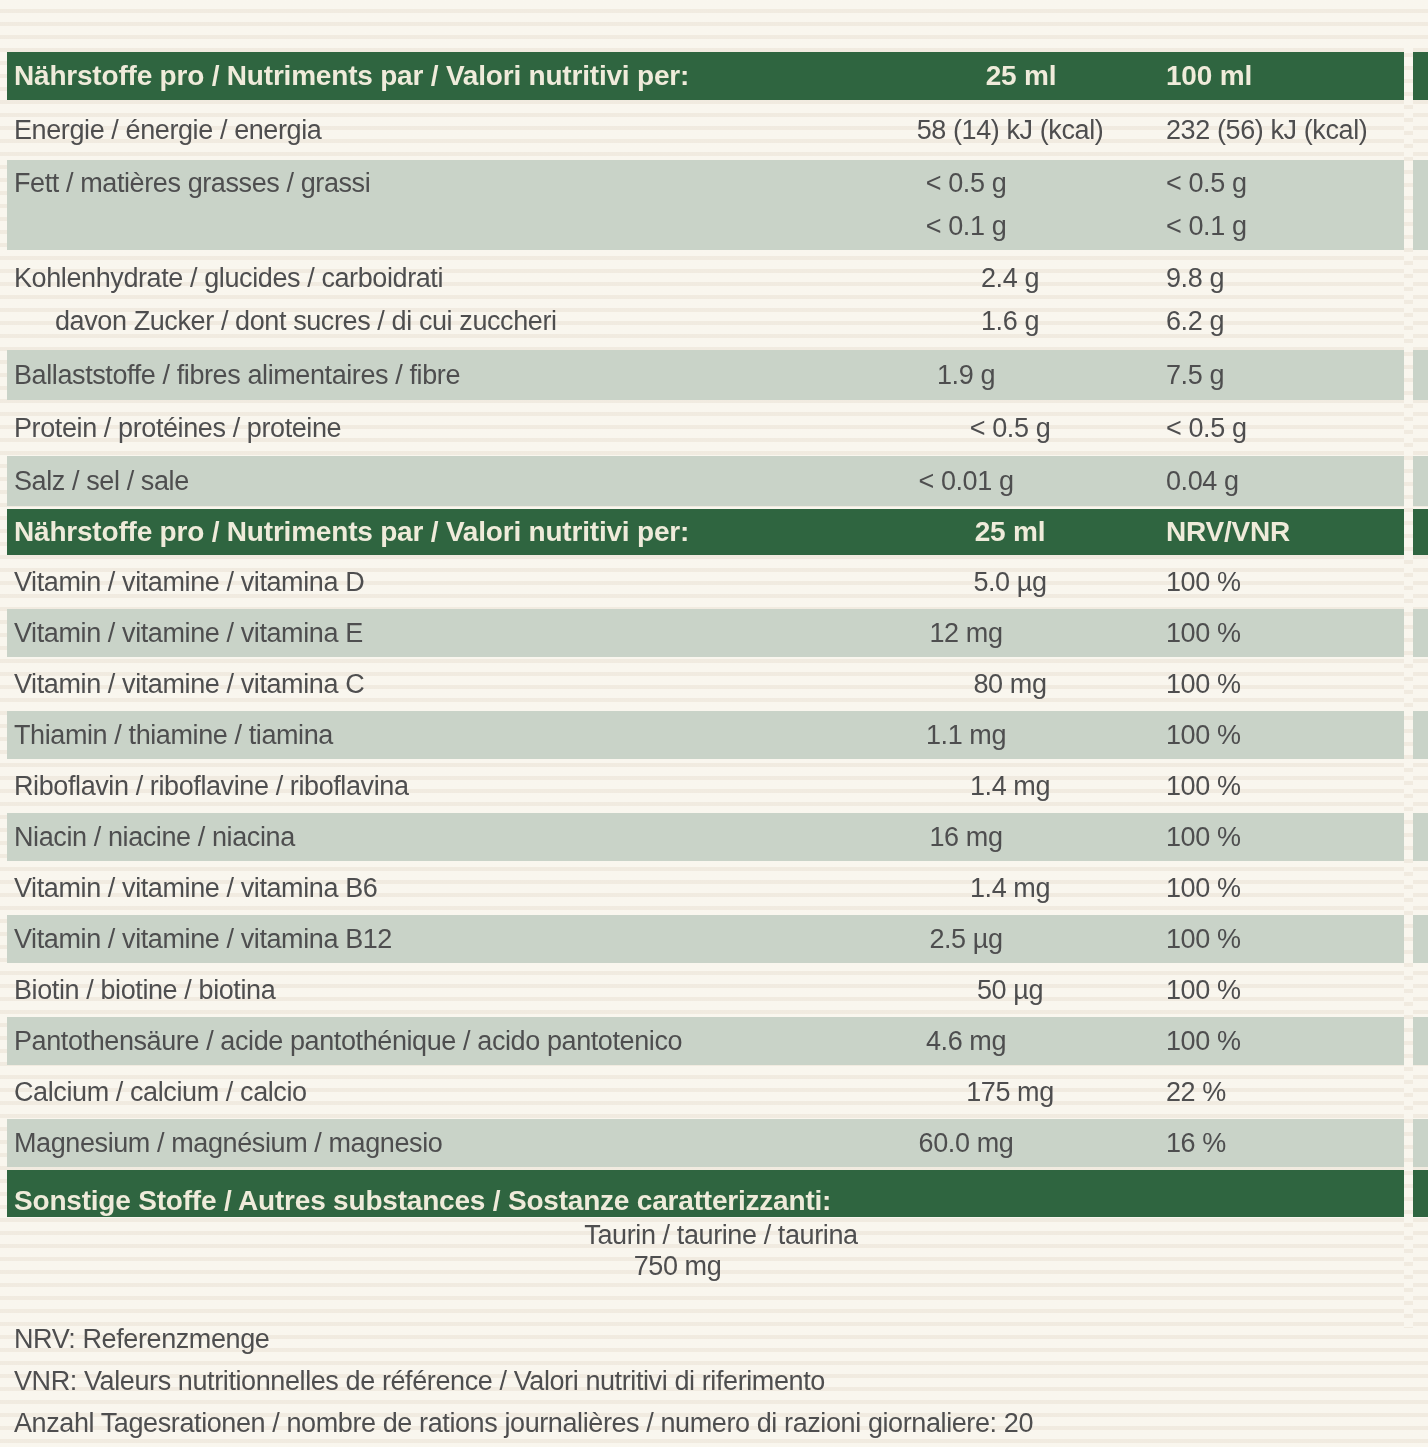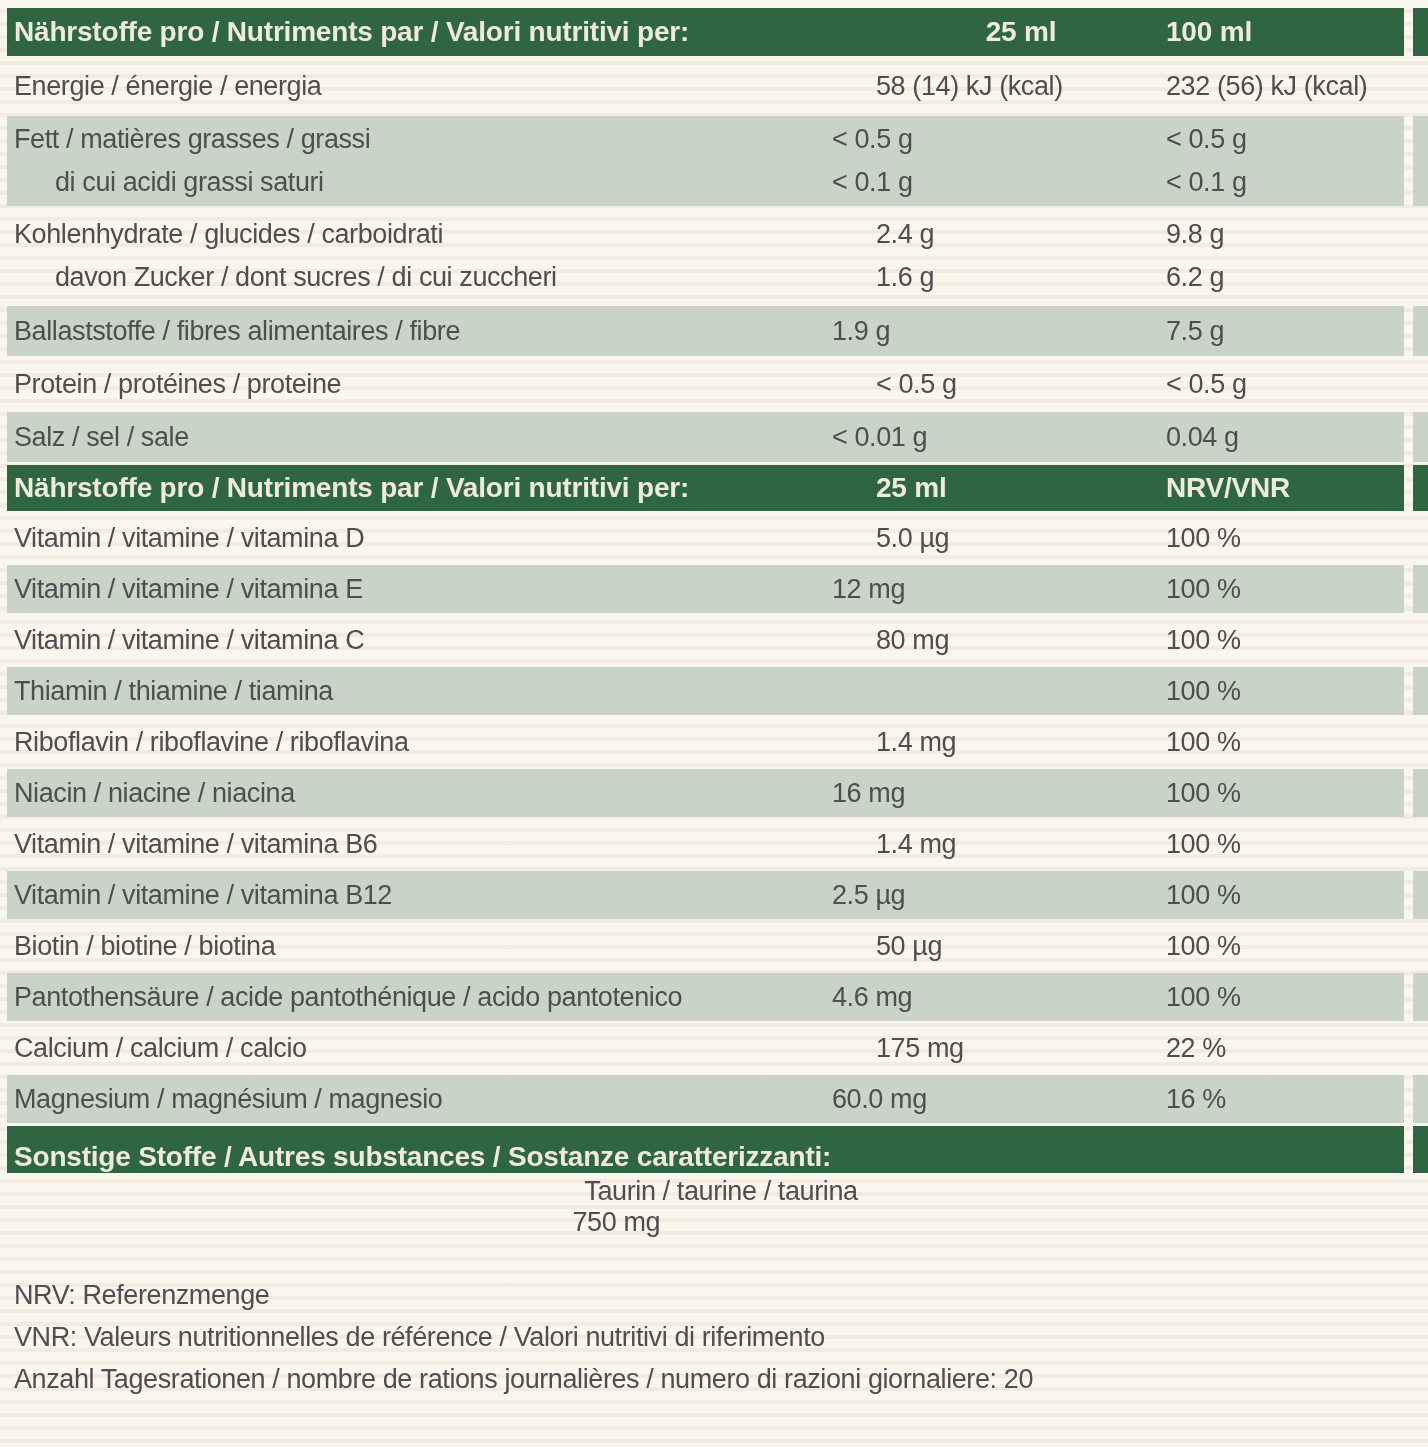--- a/index.html
+++ b/index.html
@@ -8,25 +8,25 @@
     background-color:#f3efe4;
     background-image:repeating-linear-gradient(180deg,
       rgba(255,253,248,0.5) 0px, rgba(255,253,248,0.5) 9px,
       rgba(235,224,214,0.28) 9px, rgba(235,224,214,0.28) 13px);
     font-family:"Liberation Sans","DejaVu Sans",sans-serif;
     font-stretch:condensed;
     color:#4e4e4f;
     font-size:27px;
     letter-spacing:-0.4px;
   }
-  .wrap{position:relative;padding-top:8px;width:1428px;}
+  .wrap{position:relative;padding-top:8px;width:1428px;margin-top:44px;}
   .tbl{margin-left:7px;width:1421px;}
   .row{display:flex;align-items:center;min-height:50px;margin-bottom:3px;}
   .lbl{flex:1;padding-left:7px;white-space:nowrap;}
-  .v1{flex:none;width:290px;box-sizing:border-box;text-align:left;padding-right:22px;white-space:nowrap;}
+  .v1{flex:none;width:290px;box-sizing:border-box;text-align:center;padding-right:22px;white-space:nowrap;}
   .v2{flex:none;width:262px;box-sizing:border-box;text-align:left;padding-right:26px;white-space:nowrap;}
   .shade{background:#c9d3c8;gap:44px;}
   .multi{align-items:flex-start;padding:2px 0;}
   .multi .line{line-height:43px;white-space:nowrap;}
   .indent{padding-left:41px;}
   .hdr{background:#2f6540;color:#efebda;font-weight:700;min-height:48px;font-size:28px;letter-spacing:-0.2px;}
   .hdr .v1.center{text-align:center;padding-right:0;}
   .hdr2{min-height:46px;}
   .hdr3{min-height:47px;align-items:flex-end;}
   .energie{min-height:54px;}
@@ -55,21 +55,20 @@
 
     <div class="row energie">
       <div class="lbl">Energie / énergie / energia</div>
       <div class="v1">58 (14) kJ (kcal)</div>
       <div class="v2">232 (56) kJ (kcal)</div>
     </div>
 
     <div class="row shade multi">
       <div class="lbl">
         <div class="line">Fett / matières grasses / grassi</div>
-        <div class="line indent">di cui acidi grassi saturi</div>
       </div>
       <div class="v1">
         <div class="line">&lt; 0.5 g</div>
         <div class="line">&lt; 0.1 g</div>
       </div>
       <div class="v2">
         <div class="line">&lt; 0.5 g</div>
         <div class="line">&lt; 0.1 g</div>
       </div>
     </div>
@@ -123,20 +122,21 @@
       <div class="v1">12 mg</div>
       <div class="v2">100 %</div>
     </div>
     <div class="row vit">
       <div class="lbl">Vitamin / vitamine / vitamina C</div>
       <div class="v1">80 mg</div>
       <div class="v2">100 %</div>
     </div>
     <div class="row vit shade">
       <div class="lbl">Thiamin / thiamine / tiamina</div>
+      <div class="v1">1.1 mg</div>
       <div class="v2">100 %</div>
     </div>
     <div class="row vit">
       <div class="lbl">Riboflavin / riboflavine / riboflavina</div>
       <div class="v1">1.4 mg</div>
       <div class="v2">100 %</div>
     </div>
     <div class="row vit shade">
       <div class="lbl">Niacin / niacine / niacina</div>
       <div class="v1">16 mg</div>

